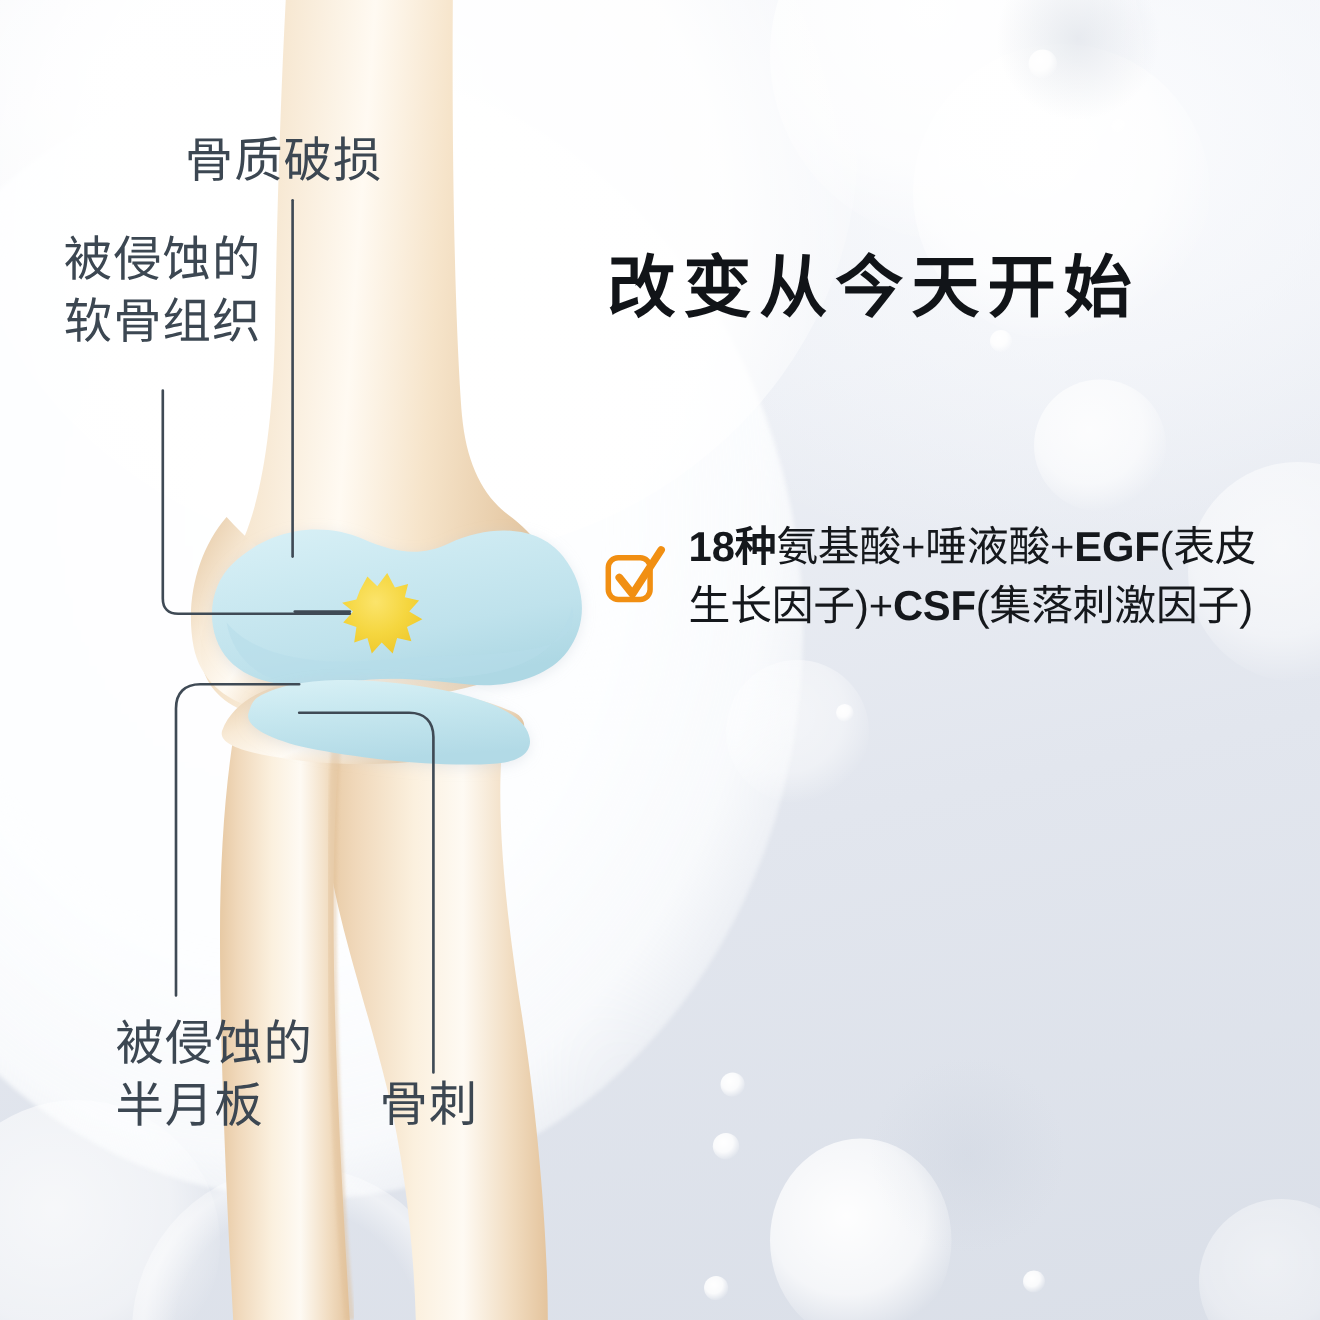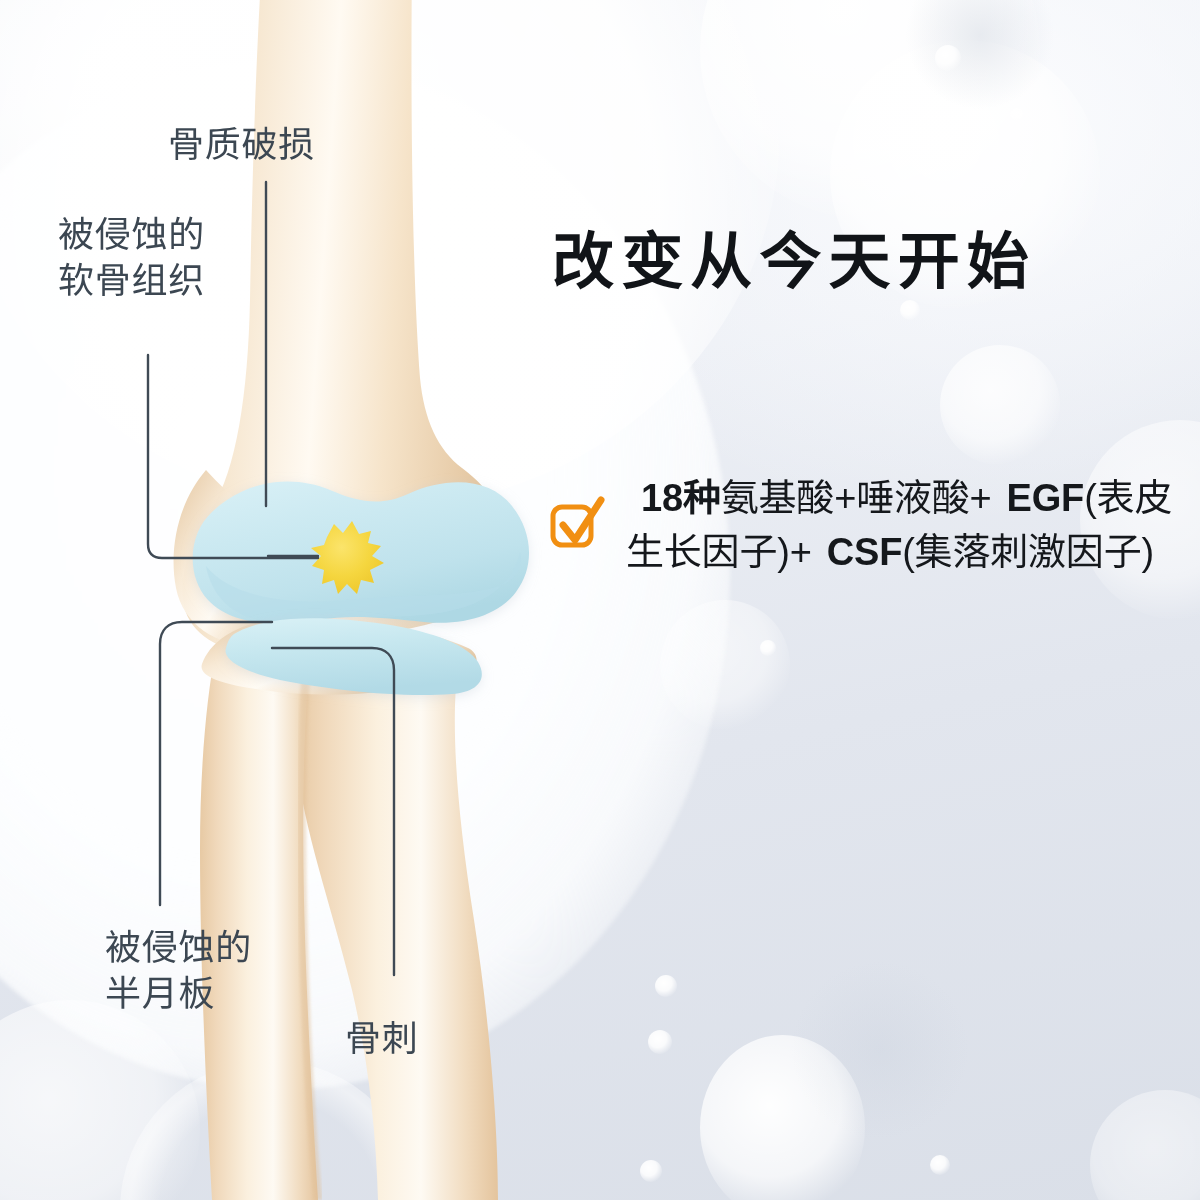--- a/index.html
+++ b/index.html
@@ -33,49 +33,49 @@
   .hero-oval2{
     position:absolute;left:-40px;top:-250px;width:820px;height:760px;border-radius:50%;
     background:radial-gradient(ellipse at 50% 60%, #ffffff 0%, rgba(255,255,255,.9) 50%, rgba(255,255,255,0) 76%);
   }
 
   
   #knee{position:absolute;left:0;top:0;width:620px;height:1200px;}
 
   
   .lbl{
-    position:absolute;color:#3c4752;font-size:36px;line-height:1.28;
-    font-family:Liberation Sans, sans-serif;
+    position:absolute;color:#3c4752;font-size:44px;line-height:1.28;
+    font-family:Liberation Mono, monospace;
     letter-spacing:.02em;white-space:pre-line;font-weight:400;
   }
   #lbl-bone-damage{left:168px;top:122px;}
   #lbl-cartilage{left:58px;top:212px;}
   #lbl-meniscus{left:105px;top:925px;}
-  #lbl-spur{left:345px;top:1016px;}
+  #lbl-spur{left:345px;top:980px;}
 
   
   #right{position:absolute;left:548px;top:0;width:640px;height:1200px;}
   .head-line{
     color:#111418;font-weight:bold;white-space:nowrap;
     font-family:"Liberation Sans","DejaVu Sans",sans-serif;
   }
   #head1{position:absolute;left:4px;top:211px;font-size:62px;letter-spacing:.115em;}
   #head2{position:absolute;left:4px;top:297px;font-size:66px;letter-spacing:.012em;}
 
   .bullet{position:absolute;display:flex;gap:20px;width:640px;}
   #bullet1{left:0px;top:472px;}
   #bullet2{left:0px;top:715px;}
 
   .check-wrap{flex:0 0 auto;width:58px;height:58px;position:relative;margin-top:22px;}
   .bullet-text{
     color:#15181c;font-size:38px;line-height:1.42;
     font-family:"Liberation Sans","DejaVu Sans",sans-serif;
     letter-spacing:-.005em;width:548px;
   }
-  .bullet-text b{font-weight:bold;margin-left:15px;}
+  .bullet-text b{font-weight:bold;}
 </style>
 </head>
 <body>
 
 <div id="poster">
 
   <div>
     <div class="bokeh bk-soft" style="left:700px;top:-120px;width:340px;height:340px;"></div>
     <div class="bokeh bk-soft" style="left:830px;top:40px;width:270px;height:270px;"></div>
     <div class="bokeh bk-dark" style="left:905px;top:-40px;width:150px;height:150px;"></div>

